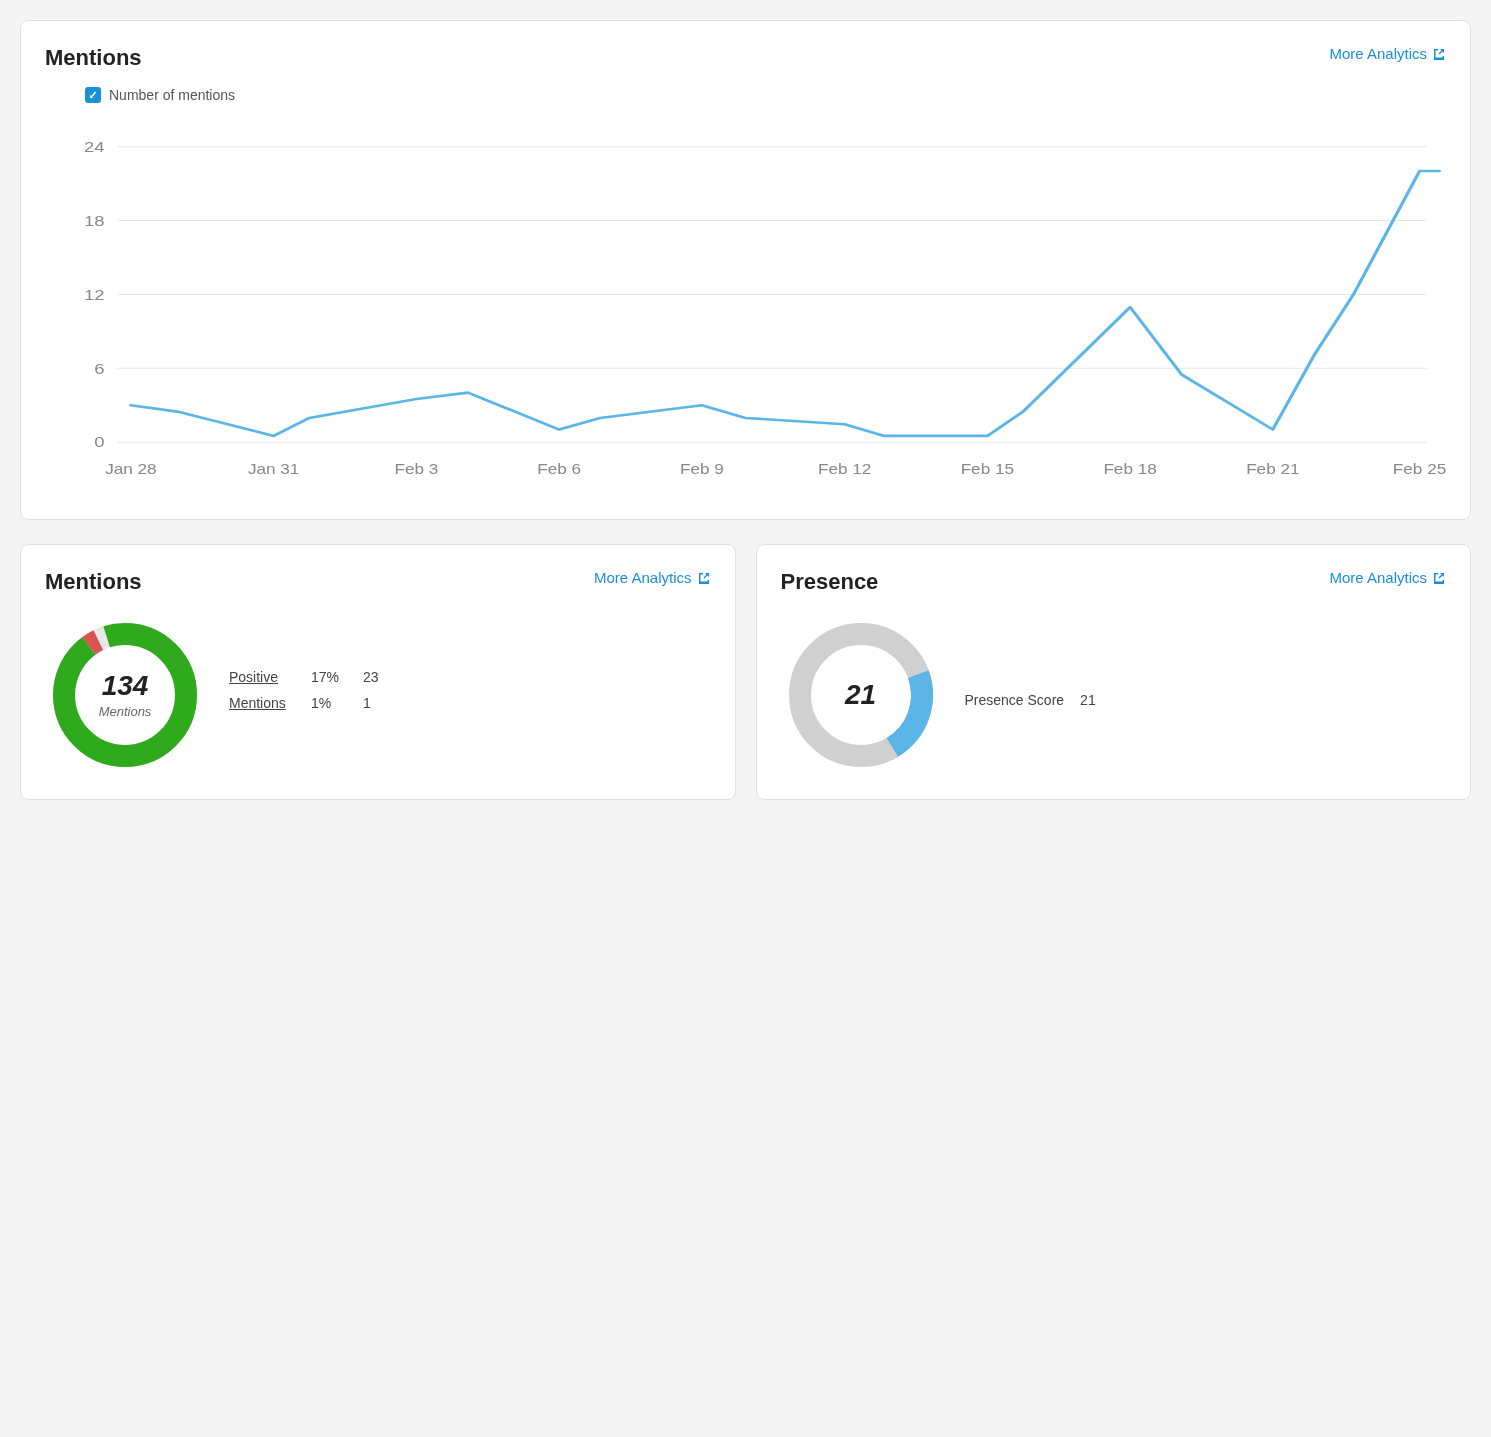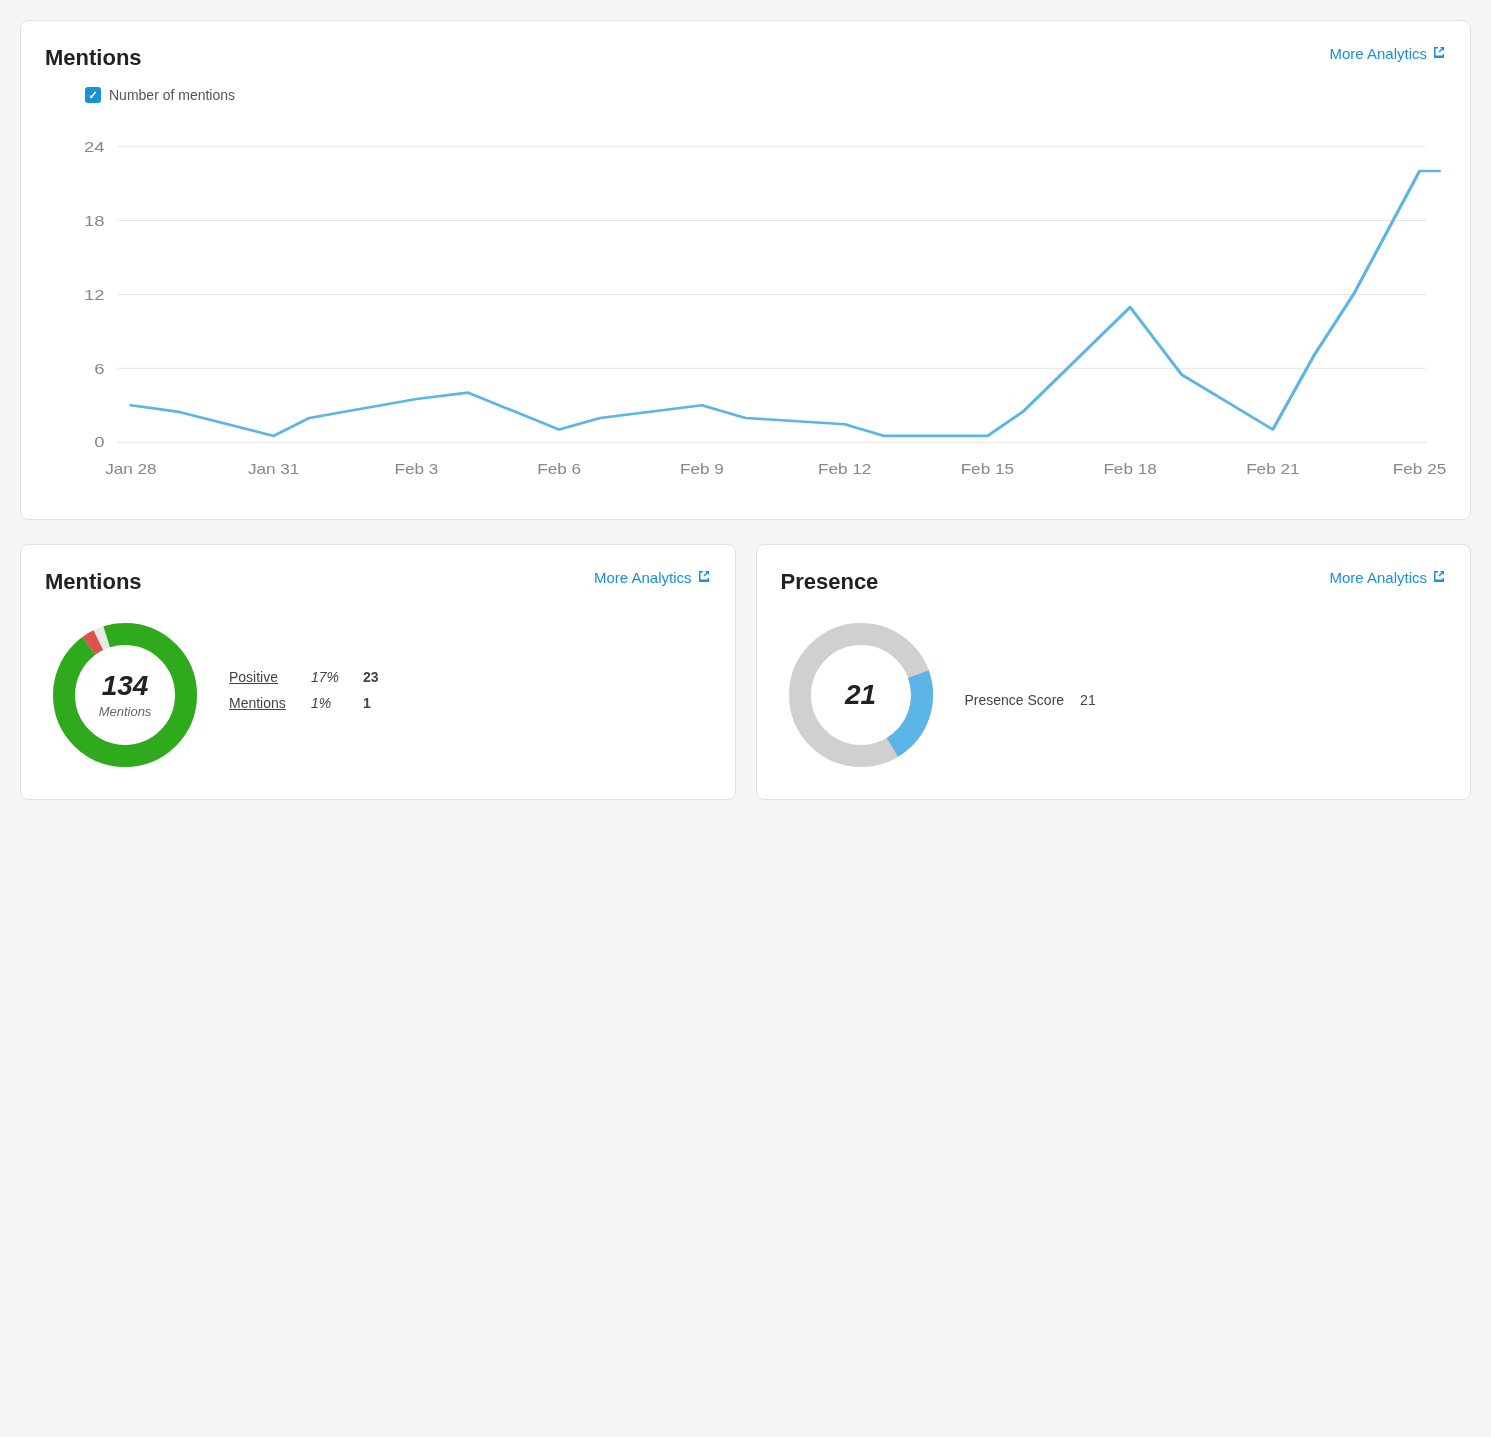--- a/index.html
+++ b/index.html
@@ -26,21 +26,21 @@
       font-size: 22px;
       font-weight: 600;
       color: #222;
     }
     .more-analytics-link {
       color: #1a90d9;
       font-size: 15px;
       font-weight: 500;
       text-decoration: none;
       display: flex;
-      align-items: flex-start;
+      align-items: center;
       gap: 5px;
       cursor: pointer;
       margin-left: 16px;
     }
     
     .legend {
       display: flex;
       align-items: flex-end;
       gap: 8px;
       margin-bottom: 12px;
@@ -128,22 +128,22 @@
       font-size: 14px;
       color: #444;
     }
     .stats-row {
       display: flex;
       gap: 12px;
       margin-bottom: 10px;
       align-items: center;
     }
     .stats-label { min-width: 70px; text-decoration: underline; }
-    .stats-pct { min-width: 40px; font-style: italic; }
-    .stats-val { font-weight: 700; text-align: right; }
+    .stats-pct { min-width: 40px; }
+    .stats-val { font-weight: 400; text-align: right; }
     
     .presence-score {
       font-size: 14px;
       color: #444;
       margin-top: 10px;
     }
     .presence-score-row {
       display: flex;
       gap: 16px;
       align-items: center;

